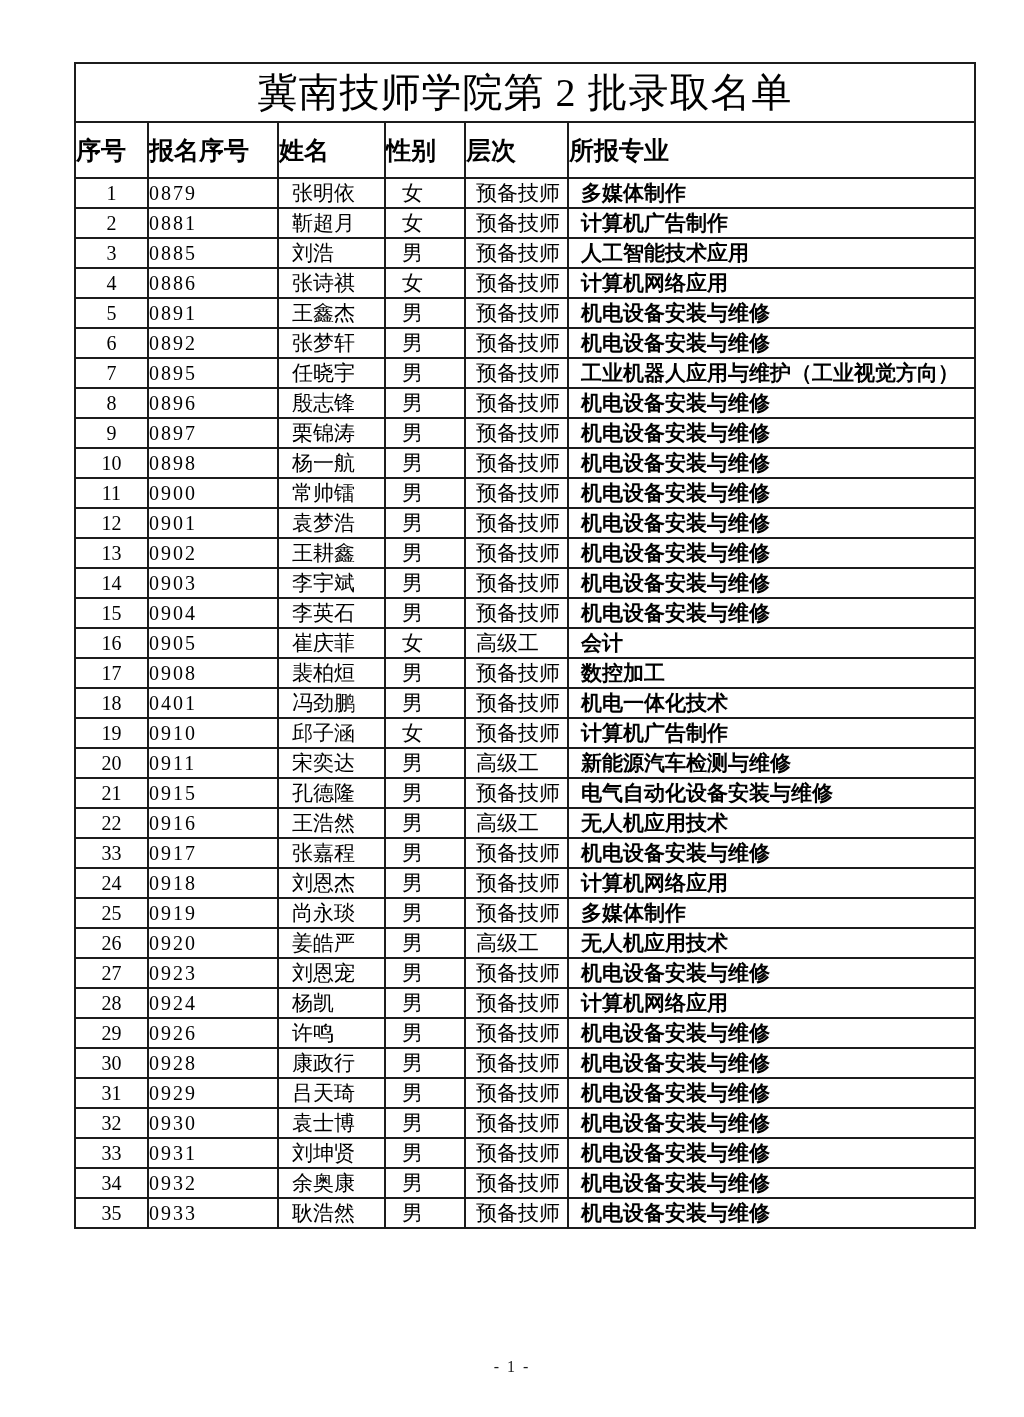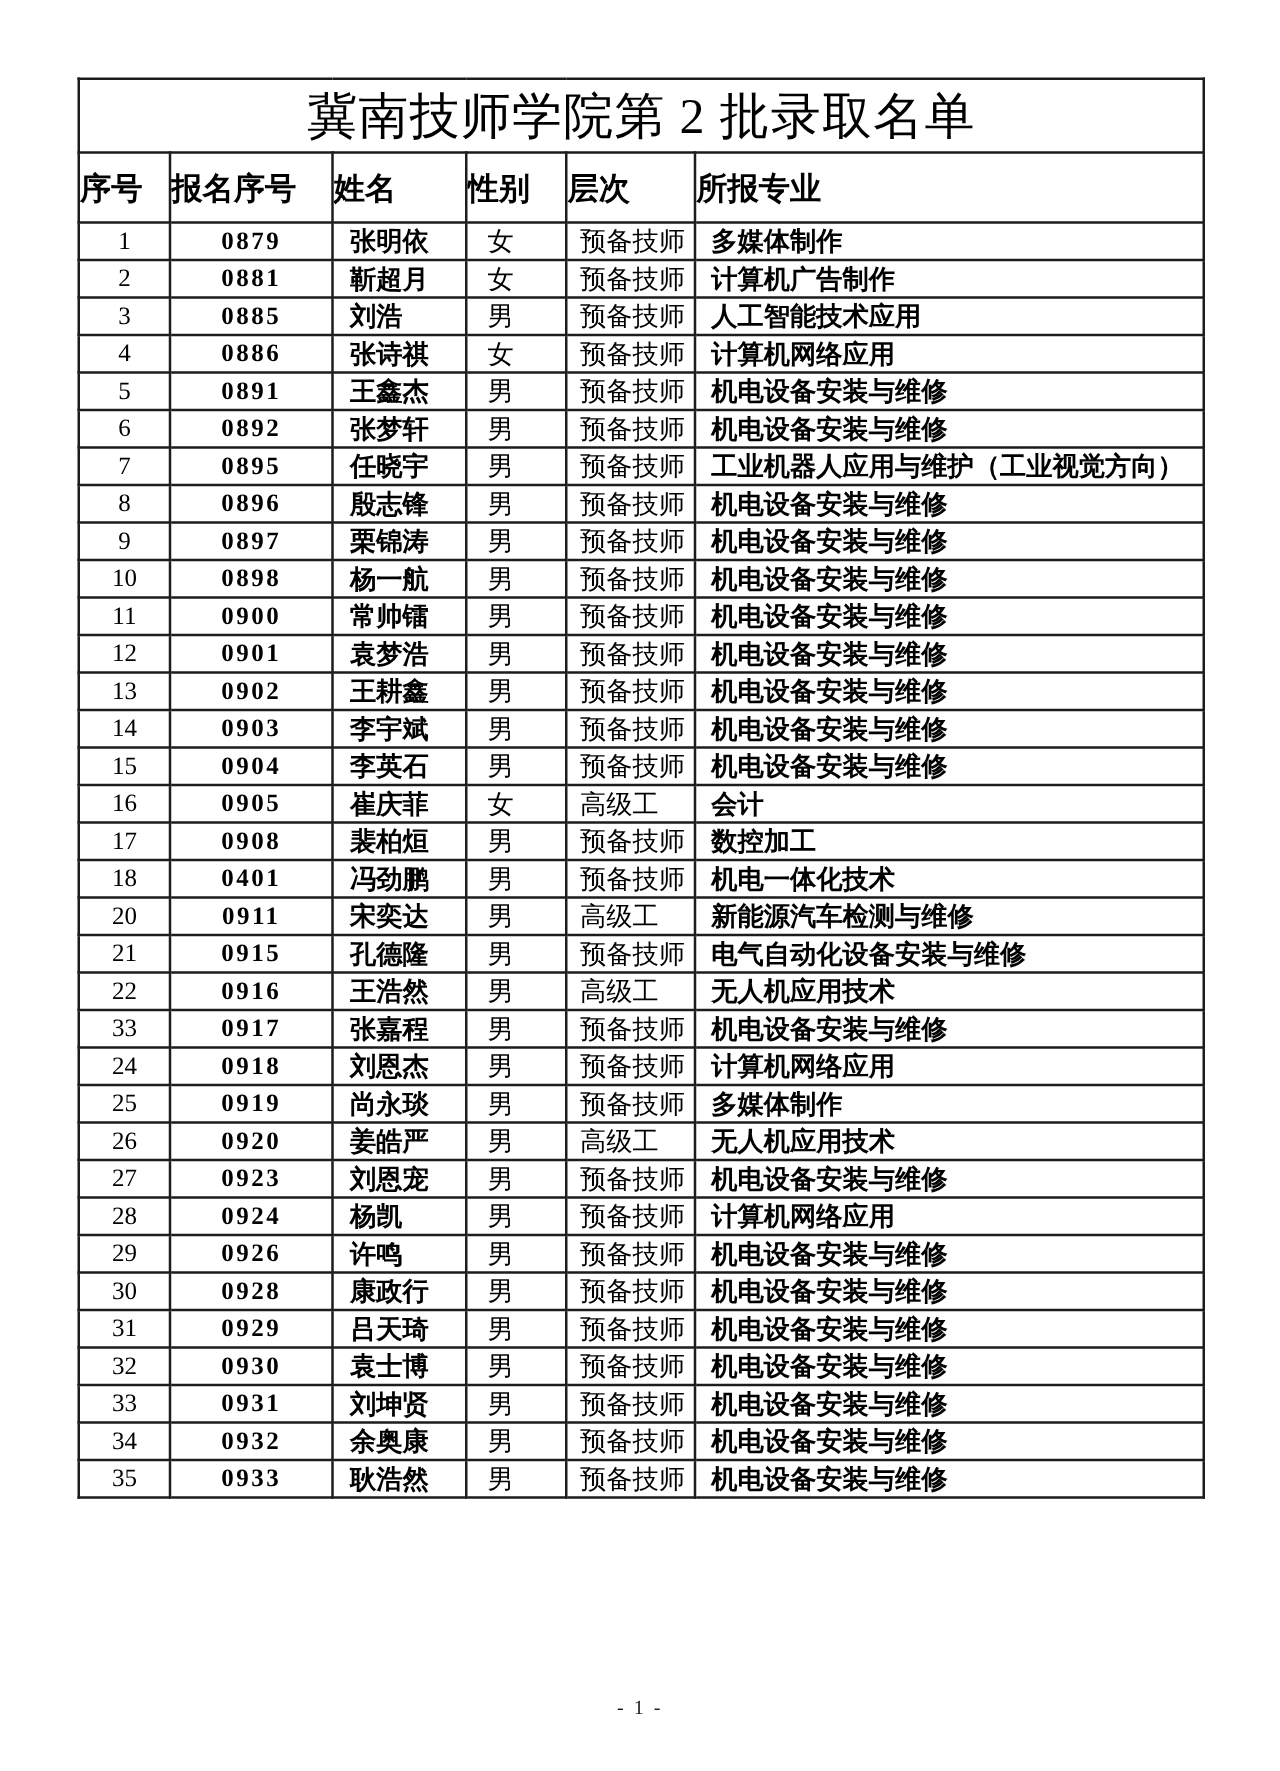--- a/index.html
+++ b/index.html
@@ -10,21 +10,21 @@
     color: #000000;
     overflow: hidden;
   }
   .page {
     position: relative;
     width: 1024px; height: 1417px;
     background: #ffffff;
   }
   table.roster {
     position: absolute;
-    left: 62px; top: 62px;
+    left: 74px; top: 62px;
     width: 900px;
     border-collapse: collapse;
     table-layout: fixed;
     border-radius: 21px;
   }
   table.roster th, table.roster td {
     border: 2px solid #1c1c1c;
     vertical-align: middle;
     font-weight: normal;
     overflow: hidden;
@@ -46,22 +46,22 @@
   tbody td { height: 29.6px; font-size: 21px; }
   
   col.w0 { width: 73px; }
   col.w1 { width: 130px; }
   col.w2 { width: 107px; }
   col.w3 { width: 80px; }
   col.w4 { width: 103px; }
   col.w5 { width: 407px; }
   
   tbody td.c0 { text-align: center; font-size: 20px; }
-  tbody td.c1 { text-align: center; font-size: 20px; letter-spacing: 2px; font-weight: bold; }
-  tbody td.c2 { text-align: left; padding-left: 13px; font-weight: bold; }
+  tbody td.c1 { font-size: 20px; letter-spacing: 2px; }
+  tbody td.c2 { text-align: left; padding-left: 13px; }
   tbody td.c3 { text-align: left; padding-left: 16px; }
   tbody td.c4 { text-align: left; padding-left: 10px; font-family: Liberation Mono, monospace; }
   tbody td.c5 { text-align: left; padding-left: 12px; font-weight: bold; }
   .footer {
     position: absolute;
     left: 0; top: 1358px;
     width: 100%;
     text-align: center;
     font-size: 16px;
     letter-spacing: 2px;
@@ -233,20 +233,28 @@
         </tr>
         <tr>
           <td class="c0">18</td>
           <td class="c1">0401</td>
           <td class="c2">冯劲鹏</td>
           <td class="c3">男</td>
           <td class="c4">预备技师</td>
           <td class="c5">机电一体化技术</td>
         </tr>
         <tr>
+          <td class="c0">19</td>
+          <td class="c1">0910</td>
+          <td class="c2">邱子涵</td>
+          <td class="c3">女</td>
+          <td class="c4">预备技师</td>
+          <td class="c5">计算机广告制作</td>
+        </tr>
+        <tr>
           <td class="c0">20</td>
           <td class="c1">0911</td>
           <td class="c2">宋奕达</td>
           <td class="c3">男</td>
           <td class="c4">高级工</td>
           <td class="c5">新能源汽车检测与维修</td>
         </tr>
         <tr>
           <td class="c0">21</td>
           <td class="c1">0915</td>

